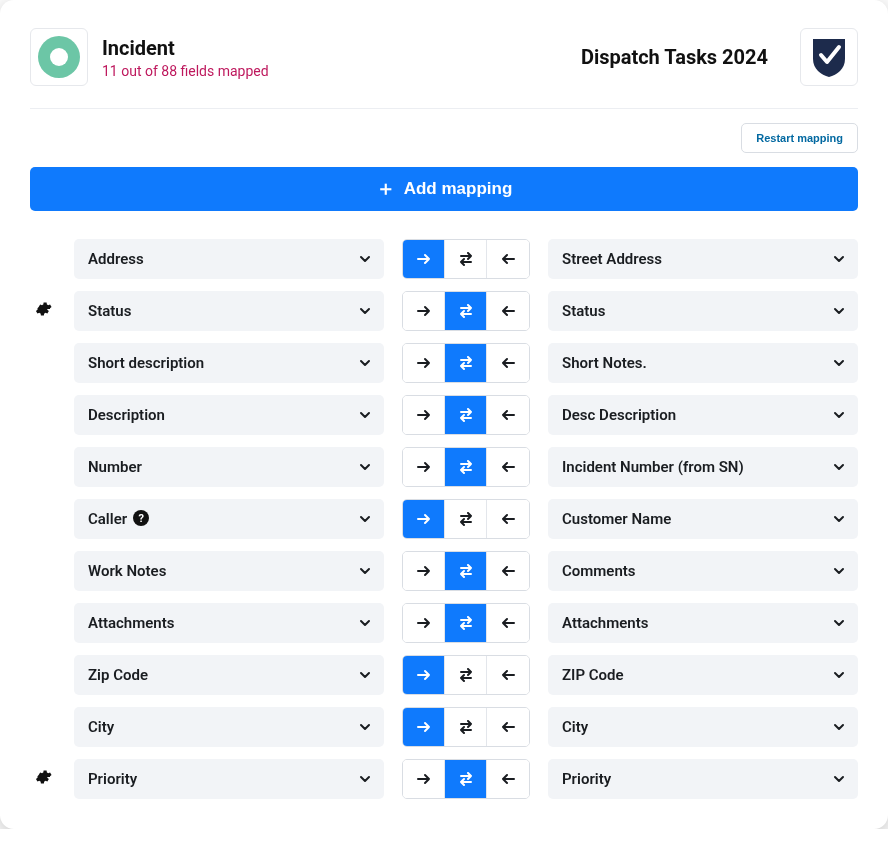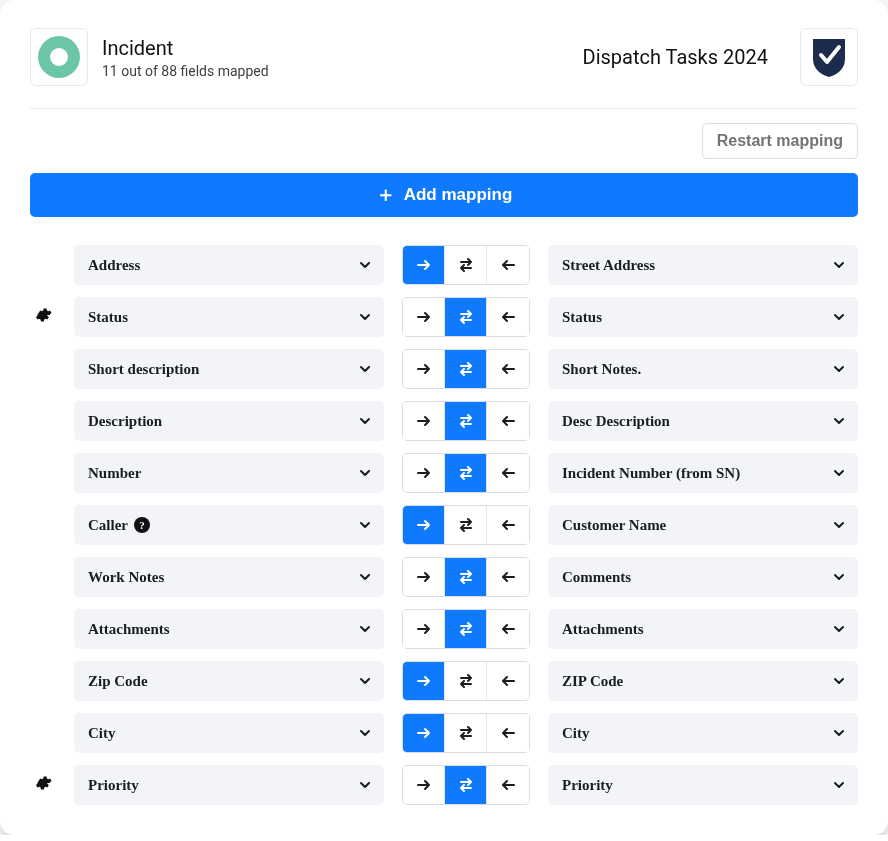--- a/index.html
+++ b/index.html
@@ -42,38 +42,38 @@
   .ring-icon::after {
     content: "";
     position: absolute;
     width: 18px; height: 18px; border-radius: 50%;
     background: #fff;
     left: 12px; top: 12px;
   }
   .shield-icon {
     width: 40px; height: 44px;
   }
-  .title { font-size: 20px; font-weight: 400; }
-  .subtitle { font-size: 14px; color: #404040; margin-top: 3px; text-align: right; }
+  .title { font-size: 20px; font-weight: 700; }
+  .subtitle { font-size: 14px; color: #be185d; margin-top: 3px; text-align: right; }
   .hdr-right .txt { text-align: right; }
   hr.divider {
     border: none; border-top: 1px solid #eceef2;
     margin: 22px 0 14px 0;
   }
   .toolbar {
     display: flex; justify-content: flex-end; margin-bottom: 14px;
   }
   .btn-outline {
     background: #fff;
     border: 1px solid #d9dde3;
     border-radius: 5px;
     padding: 8px 14px;
-    font-size: 16px;
+    font-size: 11px;
     font-weight: 600;
-    color: #737373;
+    color: #0369a1;
     cursor: pointer;
   }
   .btn-primary {
     width: 100%;
     background: #0f7afd;
     border: none;
     color: #fff;
     font-size: 17px;
     font-weight: 600;
     border-radius: 5px;
@@ -125,21 +125,21 @@
   }
   .dir button:last-child { border-right: none; }
   .dir button.sel { background: #0f7afd; }
   .arrow { stroke: #1a1d21; }
   .dir button.sel .arrow { stroke: #fff; }
   .info {
     display: inline-flex; width:16px; height:16px; border-radius:50%;
     background:#111; color:#fff; font-size:11px; font-weight:700;
     align-items:center; justify-content:center; margin-left:6px;
   }
-  .field-label { display:flex; align-items:flex-start;font-family:Liberation Serif, serif; }
+  .field-label { display:flex; align-items:flex-start; }
 </style>
 </head>
 <body>
 
 <div class="card">
 
   <div class="header">
     <div class="hdr-left">
       <div class="logo-box">
         <span class="ring-icon"></span>

